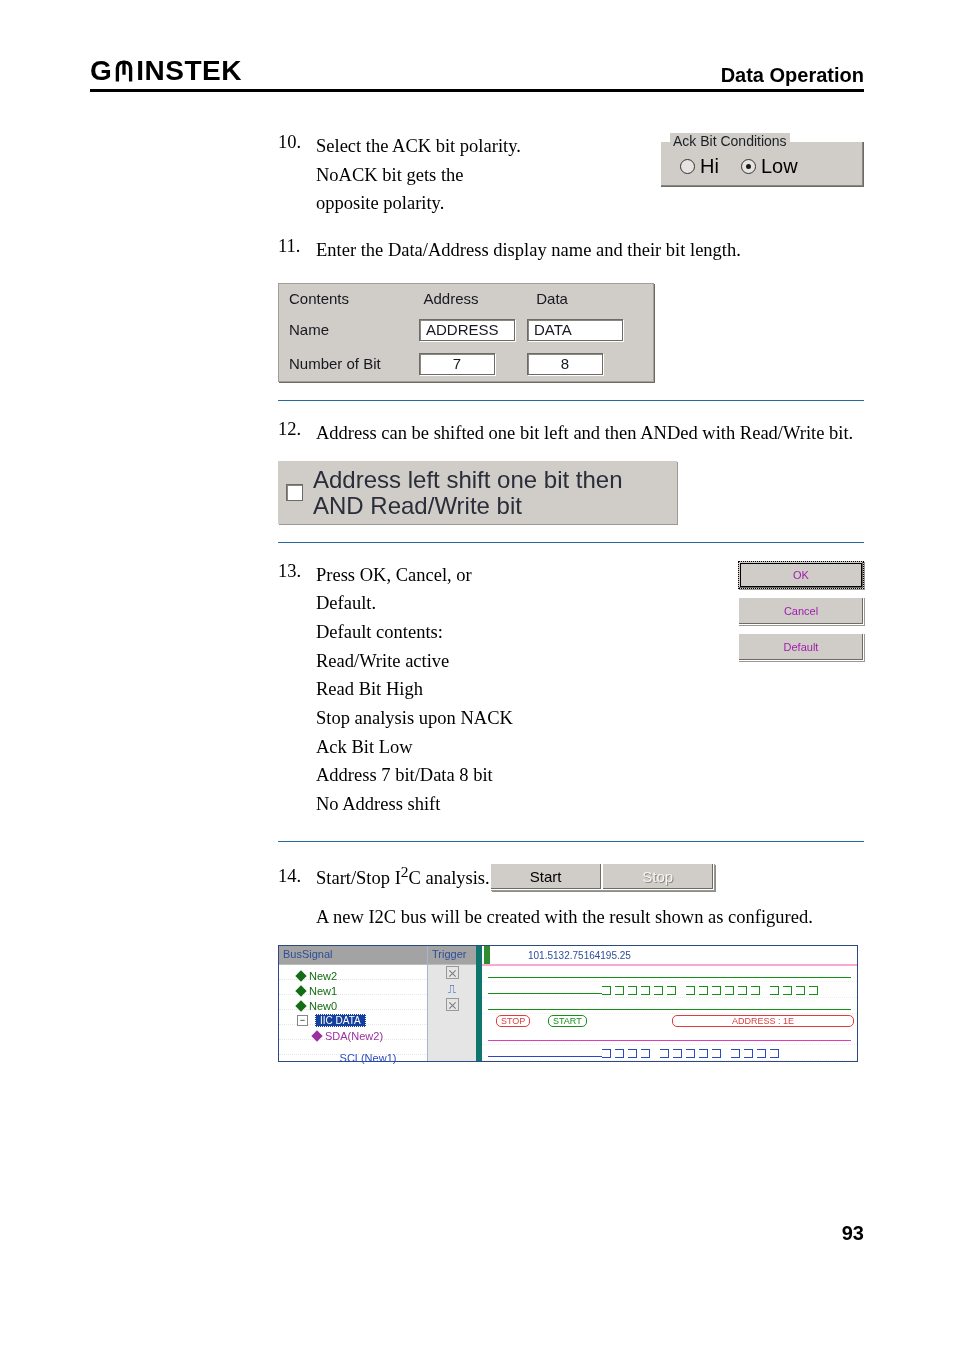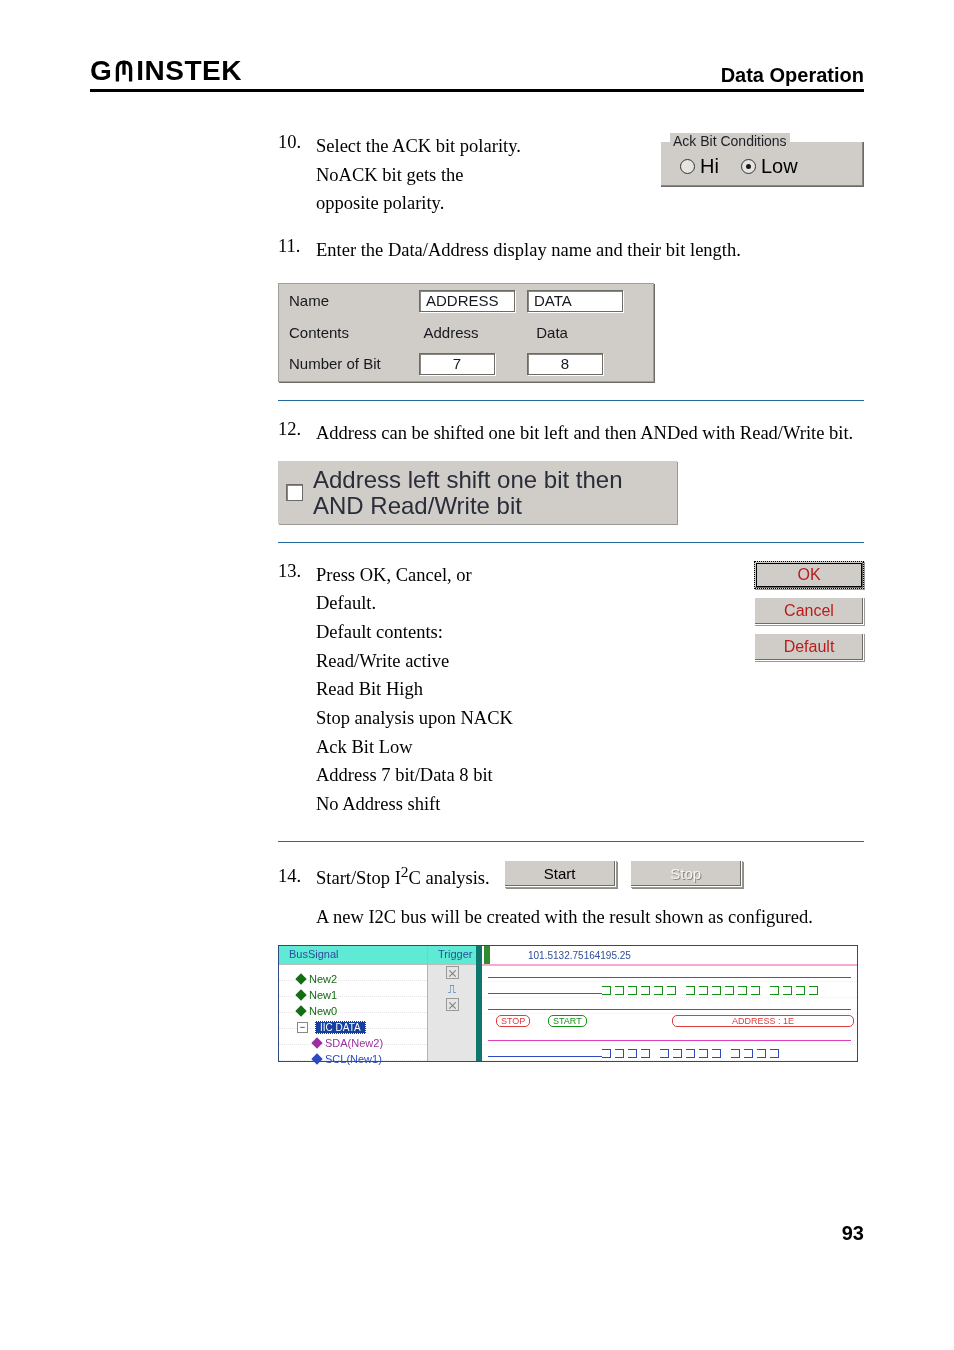--- a/index.html
+++ b/index.html
@@ -152,27 +152,27 @@
   }
   .checkbox {
     width: 15px; height: 15px; background: #fff; border: 1px solid #6d6b66;
     box-shadow: inset 1px 1px 0 #8a8680;
   }
   .shift-text { font-size: 24px; color: #2a2d3a; line-height: 1.05; }
   
   .btn-stack { display: flex; flex-direction: column; gap: 8px; margin-left: 4px;}
   .win-btn {
     font-family: Tahoma, Arial, sans-serif;
-    width: 110px;
+    width: 126px;
     height: 28px;
     background: #d0cdc8;
     border: 1px solid #fff;
     box-shadow: inset -1px -1px 0 #6d6b66, 1px 1px 0 #9b9993;
     display: flex; align-items: center; justify-content: center;
-    font-size: 16px; color: #b91c1c;
+    font-size: 11px; color: #a21caf;
     box-sizing: border-box;
   }
   .win-btn.focused {
     border: 1px dotted #000;
     outline: 1px solid #000;
     outline-offset: -3px;
   }
   
   .ss-btn {
     font-family: Tahoma, Arial, sans-serif;
@@ -204,29 +204,29 @@
     width: 48px;
     background: #e5e5e5;
     border-right: 6px solid #0f766e;
   }
   .wave-area {
     flex: 1;
     background: #fff;
     position: relative;
   }
   .wl-head, .wt-head {
-    background: #5eead4;
+    background: #a3a3a3;
     color: #2d4e9a;
-    padding: 2px 10px;
+    padding: 2px 4px;
     border-bottom: 1px solid #bcbcbc;
     height: 14px;
   }
   .wl-row {
     display: flex; align-items: center; gap: 4px;
-    padding: 14px 4px 1px 18px; color: #146c14; border-bottom: 1px dotted #e6e6e6;
+    padding: 8px 4px 1px 18px; color: #146c14; border-bottom: 1px dotted #e6e6e6;
     height: 15px; box-sizing: border-box; text-align: right;
   }
   .wl-row.indent { padding-left: 34px; color:#9c2fa0;}
   .wl-row .probe { width:8px; height:8px; transform: rotate(45deg); background: currentColor; }
   .wl-row.iic {
     padding-left: 18px;
   }
   .wl-row.iic .tag {
     background:#153f9e; color:#fff; padding:0 4px; border:1px dotted #fff;
     font-size: 10px;
@@ -302,33 +302,33 @@
         </div>
       </div>
     </div>
 
     <div class="row" style="margin-top:14px;">
       <div class="num">11.</div>
       <div class="body-text">Enter the Data/Address display name and their bit length.</div>
     </div>
 
     <div class="cad-table">
+      <div class="cad-row cad-head">
+        <div class="cad-c1">Contents</div>
+        <div class="cad-c2">Address</div>
+        <div class="cad-c3">Data</div>
+      </div>
       <div class="cad-row">
         <div class="cad-c1">Name</div>
         <div class="cad-c2">
             <span class="sunken-box">ADDRESS</span>
           </div>
         <div class="cad-c3">
             <span class="sunken-box">DATA</span>
           </div>
-      </div>
-      <div class="cad-row cad-head">
-        <div class="cad-c1">Contents</div>
-        <div class="cad-c2">Address</div>
-        <div class="cad-c3">Data</div>
       </div>
       <div class="cad-row">
         <div class="cad-c1">Number of Bit</div>
         <div class="cad-c2">
             <span class="sunken-box center">7</span>
           </div>
         <div class="cad-c3">
             <span class="sunken-box center">8</span>
           </div>
       </div>
@@ -370,21 +370,21 @@
         <div class="win-btn focused">OK</div>
         <div class="win-btn">Cancel</div>
         <div class="win-btn">Default</div>
       </div>
     </div>
 
     <hr class="hr-thin-b">
 
     <div class="row" style="align-items:center;">
       <div class="num">14.</div>
-      <div class="body-text" style="display:flex; align-items:flex-start; gap:14px;">
+      <div class="body-text" style="display:flex; align-items:center; ">
         <span>
           <span>Start/Stop I</span><sup>2</sup><span>C analysis.</span>
         </span>
         <span class="ss-btn">Start</span>
         <span class="ss-btn disabled">Stop</span>
       </div>
     </div>
 
     <div class="row" style="margin-top:10px;">
       <div class="num"></div>
@@ -407,21 +407,21 @@
             <span>New0</span>
           </div>
         <div class="wl-row iic" style="color:#000;">
             <span class="tree-toggle">−</span>
             <span class="tag">IIC DATA</span>
           </div>
         <div class="wl-row indent">
             <span class="probe"></span>
             <span>SDA(New2)</span>
           </div>
-        <div class="wl-row indent" style="color:#2a49c2;">
+        <div class="wl-row indent" style="color:#2a49c2;flex-direction:column;">
             <span class="probe"></span>
             <span>SCL(New1)</span>
           </div>
       </div>
       <div class="wave-trig">
         <div class="wt-head">Trigger</div>
         <div class="wt-row">
             <span class="xbox"></span>
           </div>
         <div class="wt-row">

